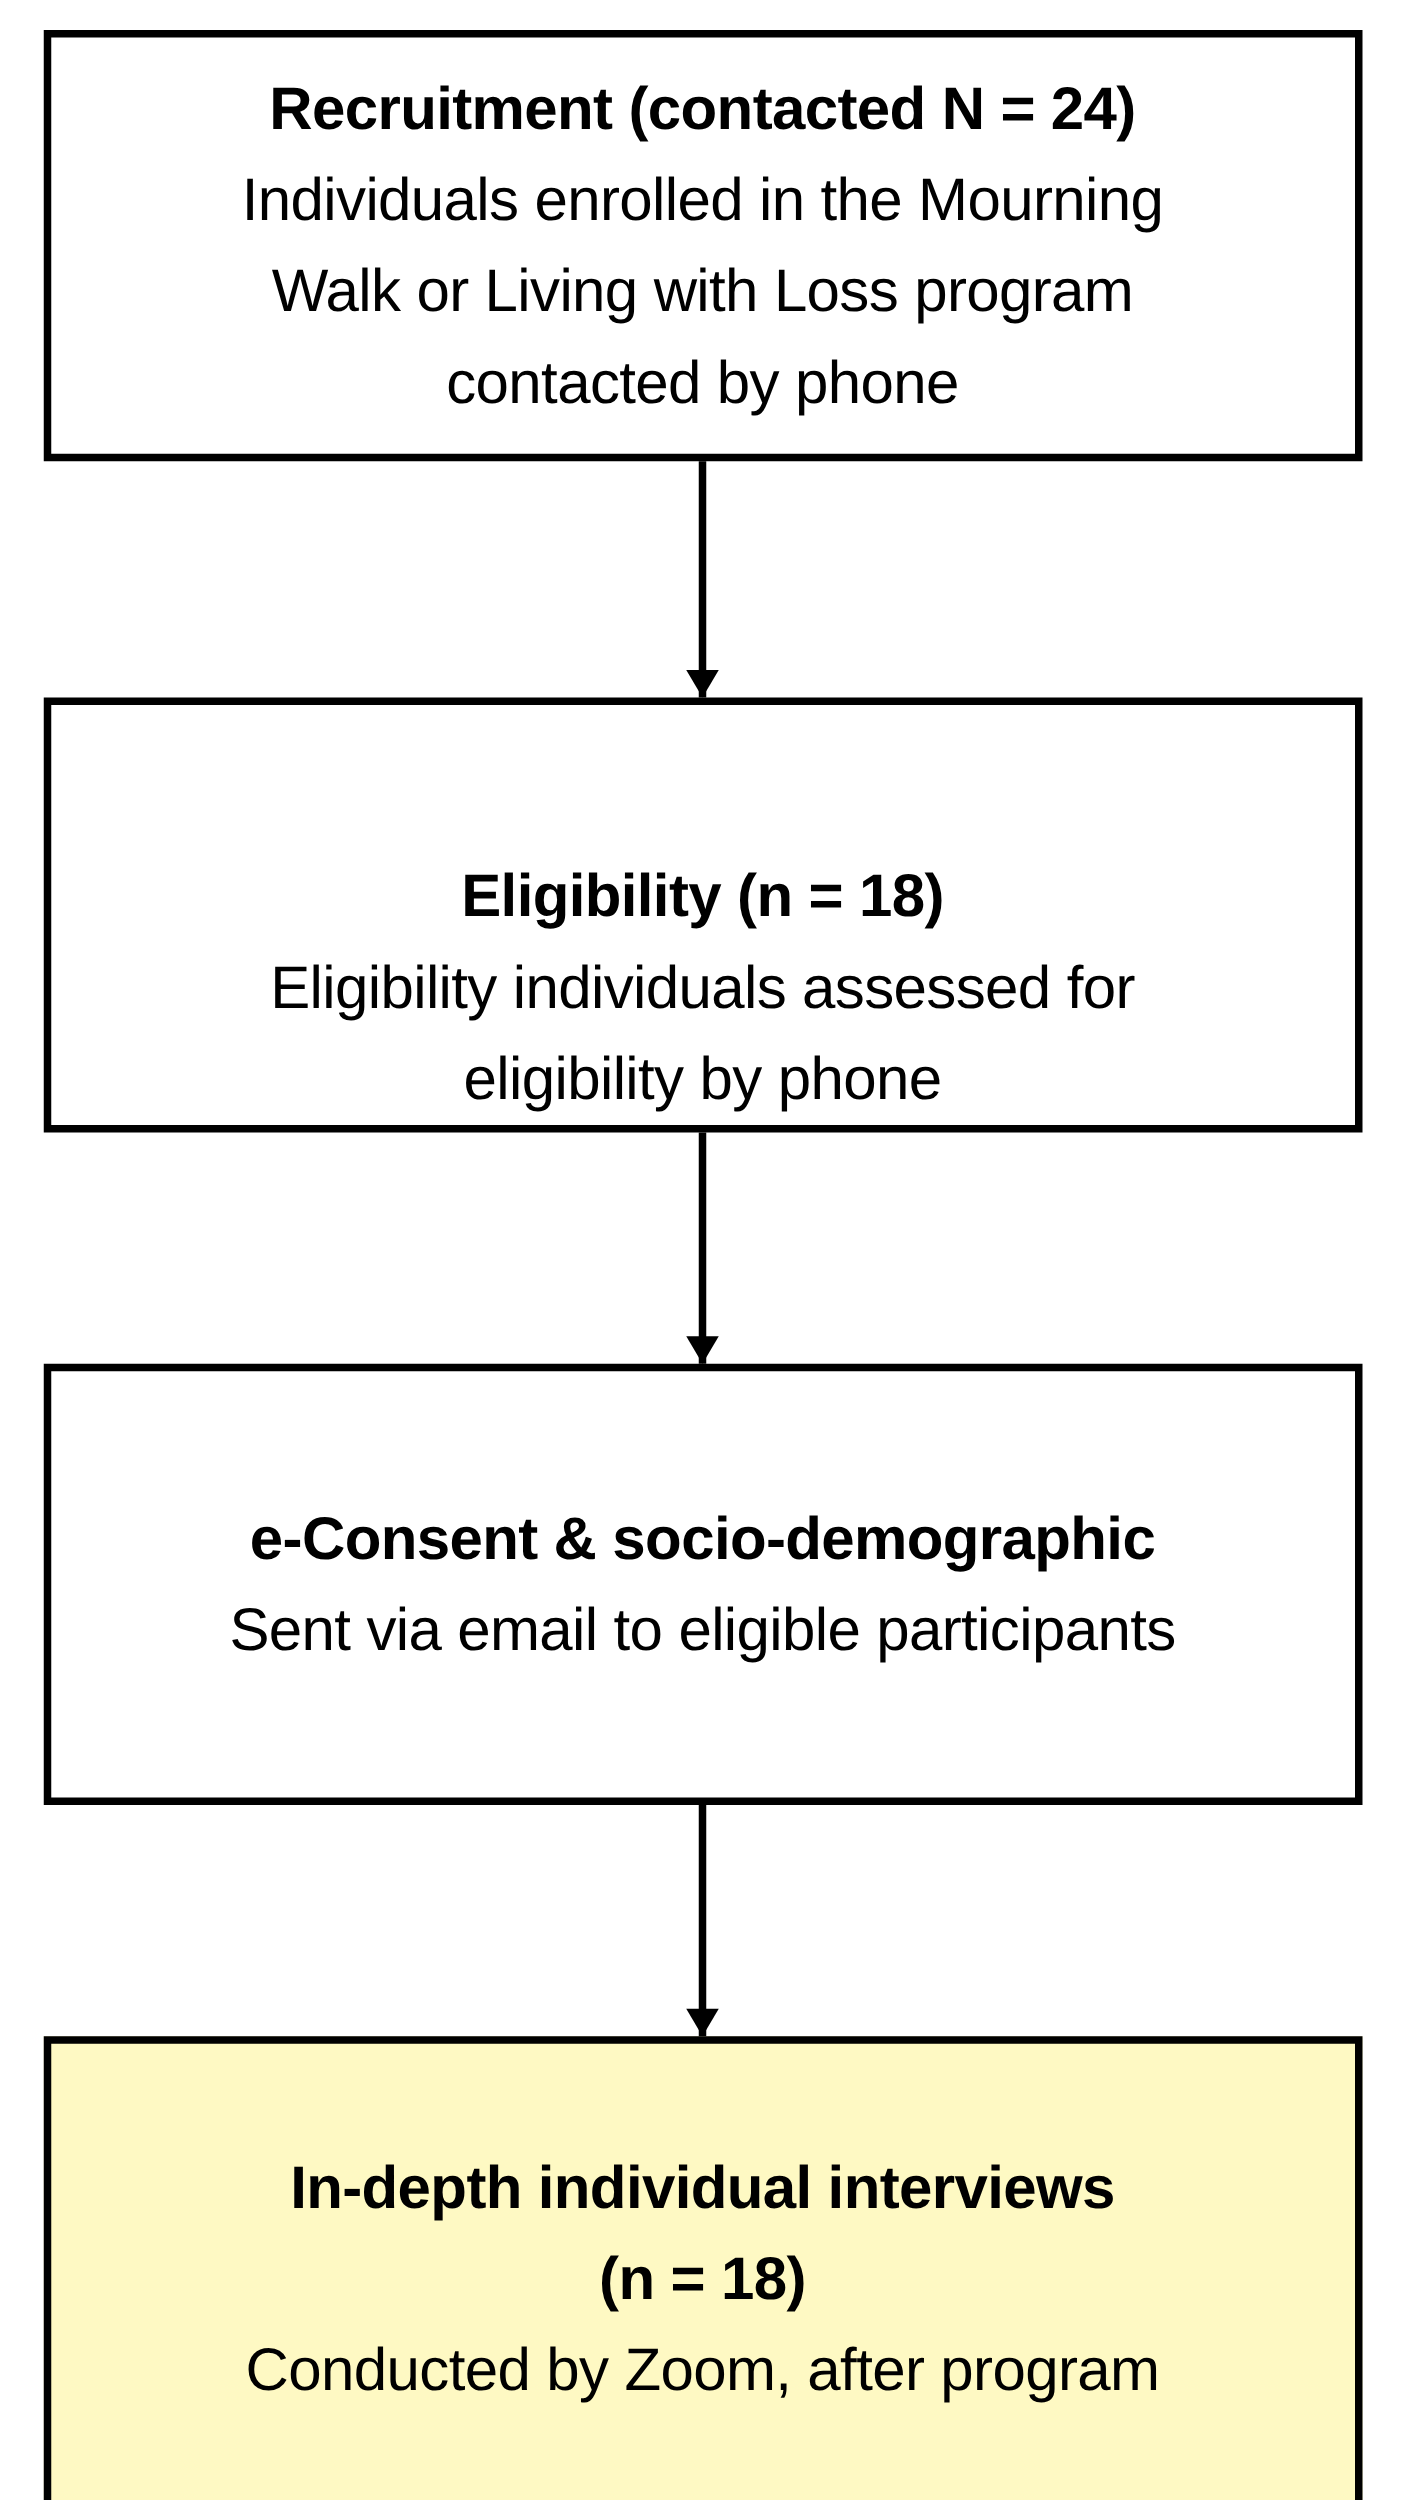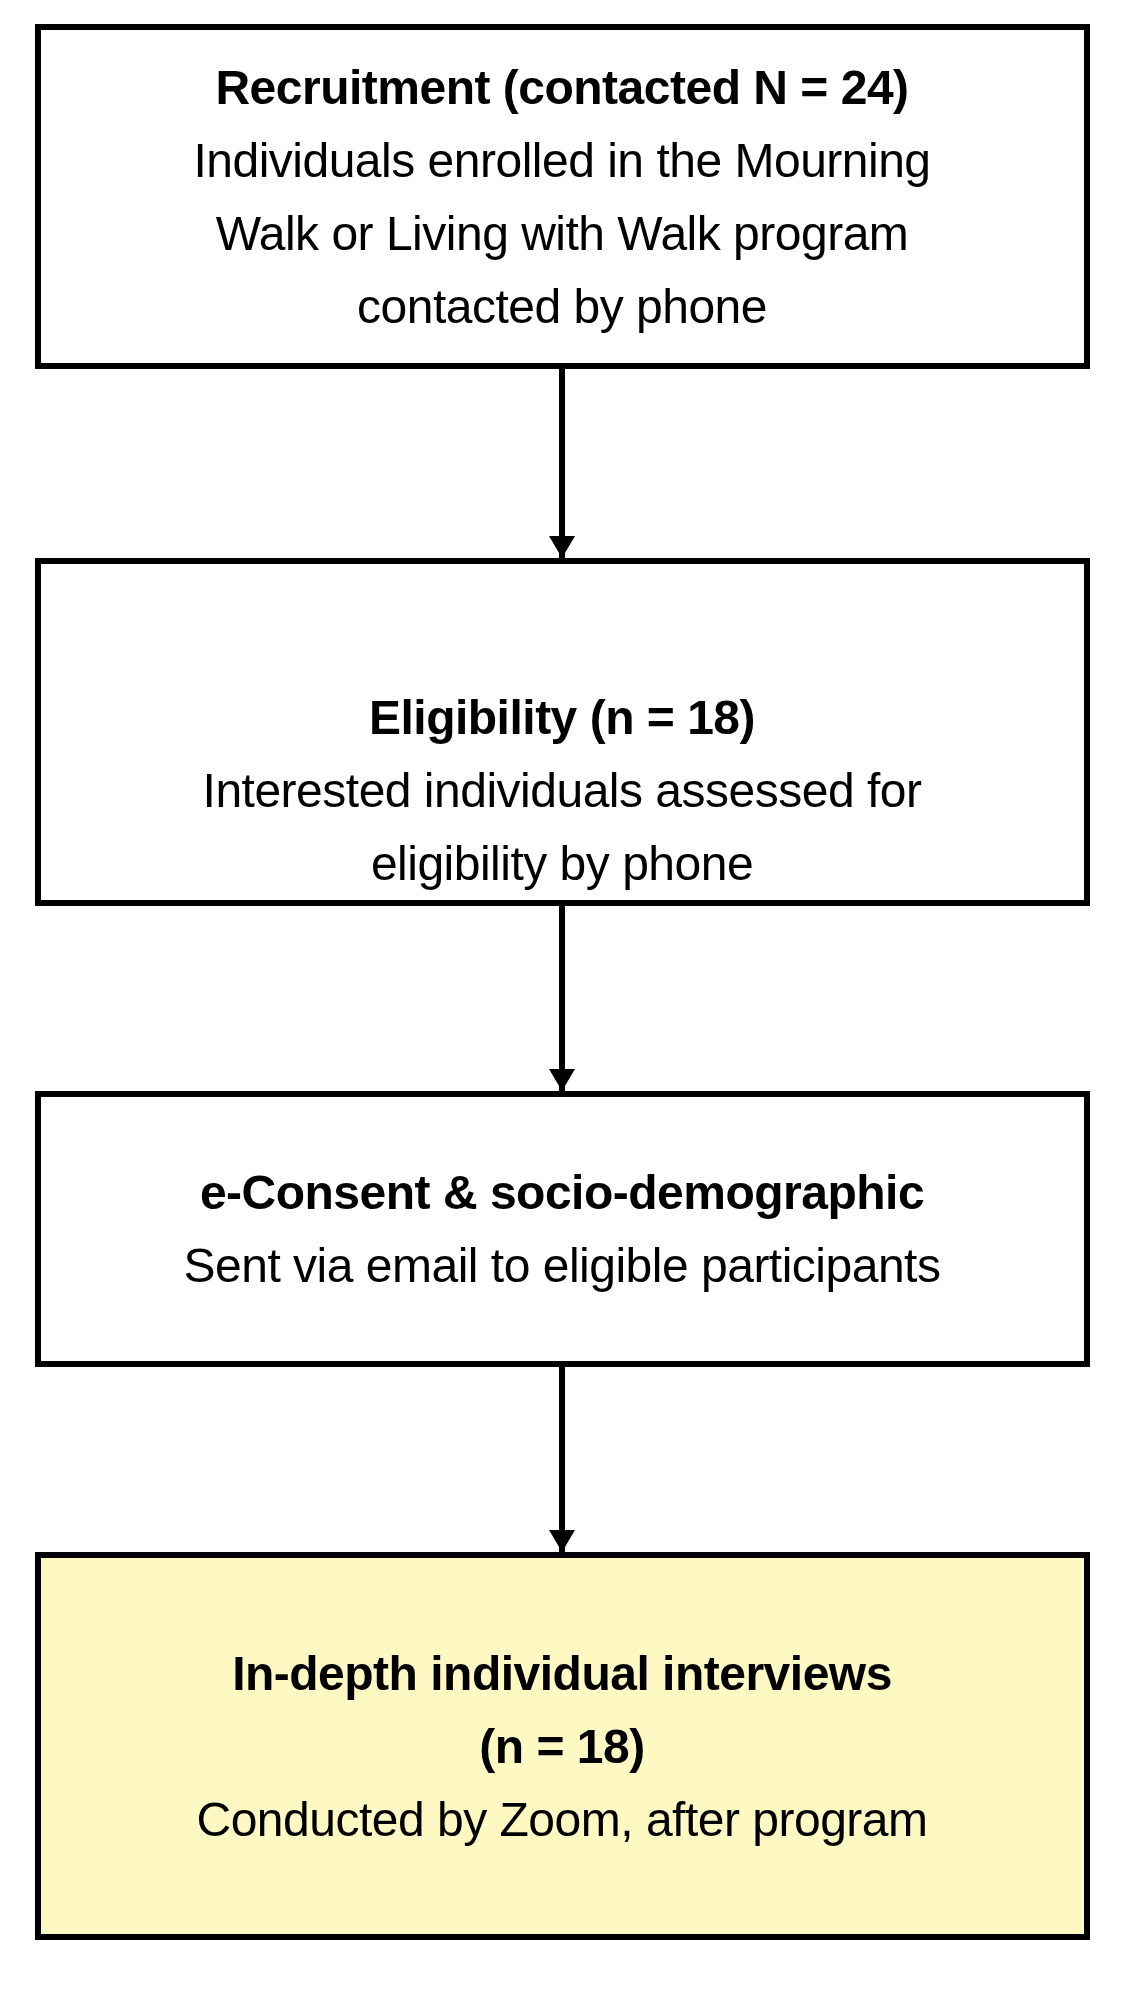--- a/index.html
+++ b/index.html
@@ -62,40 +62,40 @@
 </head>
 <body>
 
 <div class="flow">
     <div class="box" style="height: 345px; border-color: rgb(0, 0, 0); background: rgb(255, 255, 255);">
     <div class="box-title">
         <div class="line">Recruitment (contacted N = 24)</div>
       </div>
     <div class="box-body">
         <div class="line"><span>Individuals enrolled in the </span><span class="italic">Mourning</span></div>
-        <div class="line"><span class="italic">Walk</span><span> or </span><span class="italic">Living with Walk</span><span> program</span></div>
+        <div class="line"><span class="italic">Walk</span><span> or </span><span class="italic">Living with Loss</span><span> program</span></div>
         <div class="line"><span>contacted by phone</span></div>
       </div>
   </div>
     <div class="arrow" style="height: 189px; background: rgb(0, 0, 0);">
     <span class="arrow-head" style="border-top-color: rgb(0, 0, 0);"></span>
   </div>
     <div class="box" style="height: 348px; border-color: rgb(0, 0, 0); background: rgb(255, 255, 255); justify-content: flex-end;">
     <div class="box-title">
         <div class="line">Eligibility (n = 18)</div>
       </div>
     <div class="box-body">
-        <div class="line"><span>Interested individuals assessed for</span></div>
+        <div class="line"><span>Eligibility individuals assessed for</span></div>
         <div class="line"><span>eligibility by phone</span></div>
       </div>
   </div>
     <div class="arrow" style="height: 185px; background: rgb(0, 0, 0);">
     <span class="arrow-head" style="border-top-color: rgb(0, 0, 0);"></span>
   </div>
-    <div class="box" style="height: 276px; border-color: rgb(0, 0, 0); background: rgb(255, 255, 255);">
+    <div class="box" style="height: 353px; border-color: rgb(0, 0, 0); background: rgb(255, 255, 255);">
     <div class="box-title">
         <div class="line">e-Consent &amp; socio-demographic</div>
       </div>
     <div class="box-body">
         <div class="line"><span>Sent via email to eligible participants</span></div>
       </div>
   </div>
     <div class="arrow" style="height: 185px; background: rgb(0, 0, 0);">
     <span class="arrow-head" style="border-top-color: rgb(0, 0, 0);"></span>
   </div>

